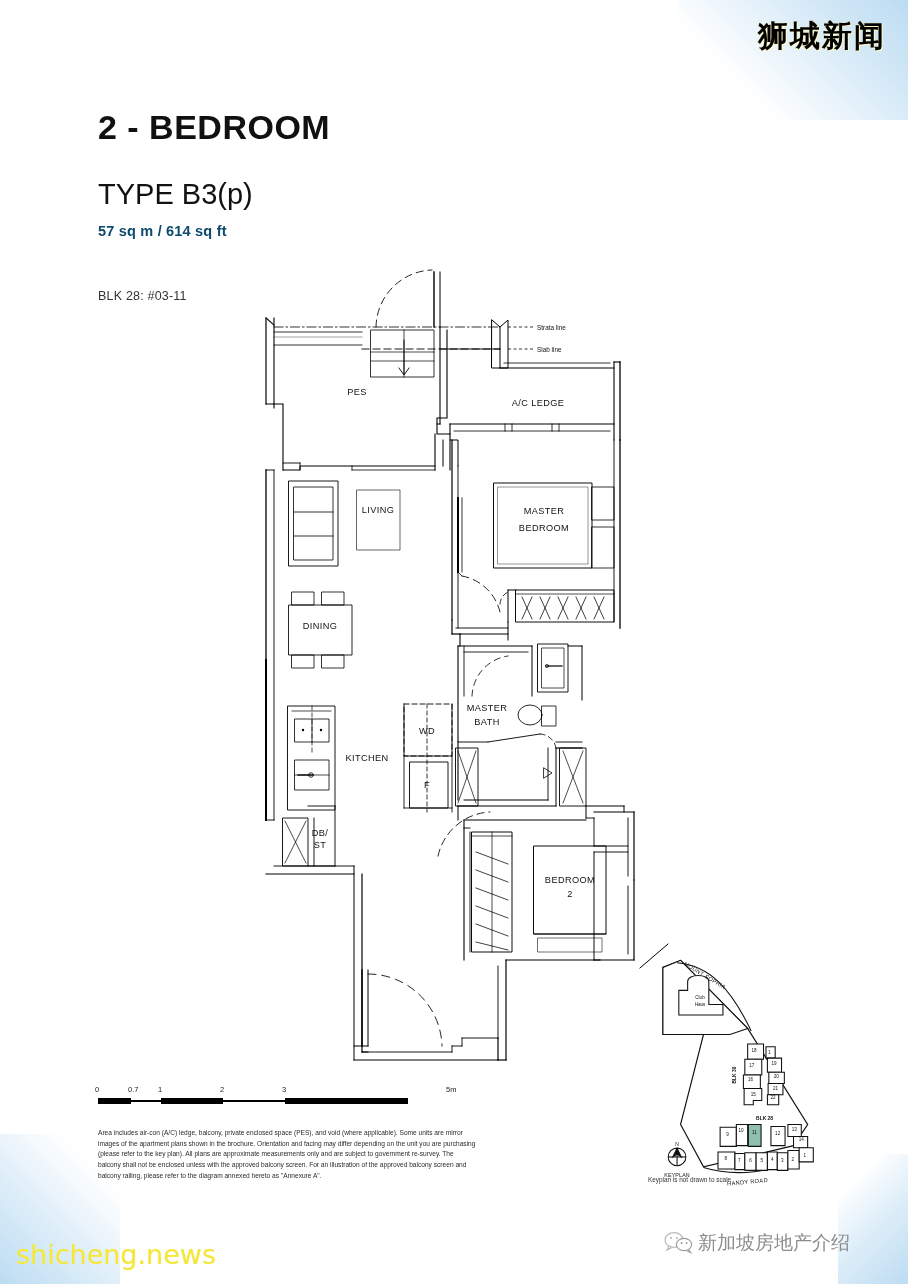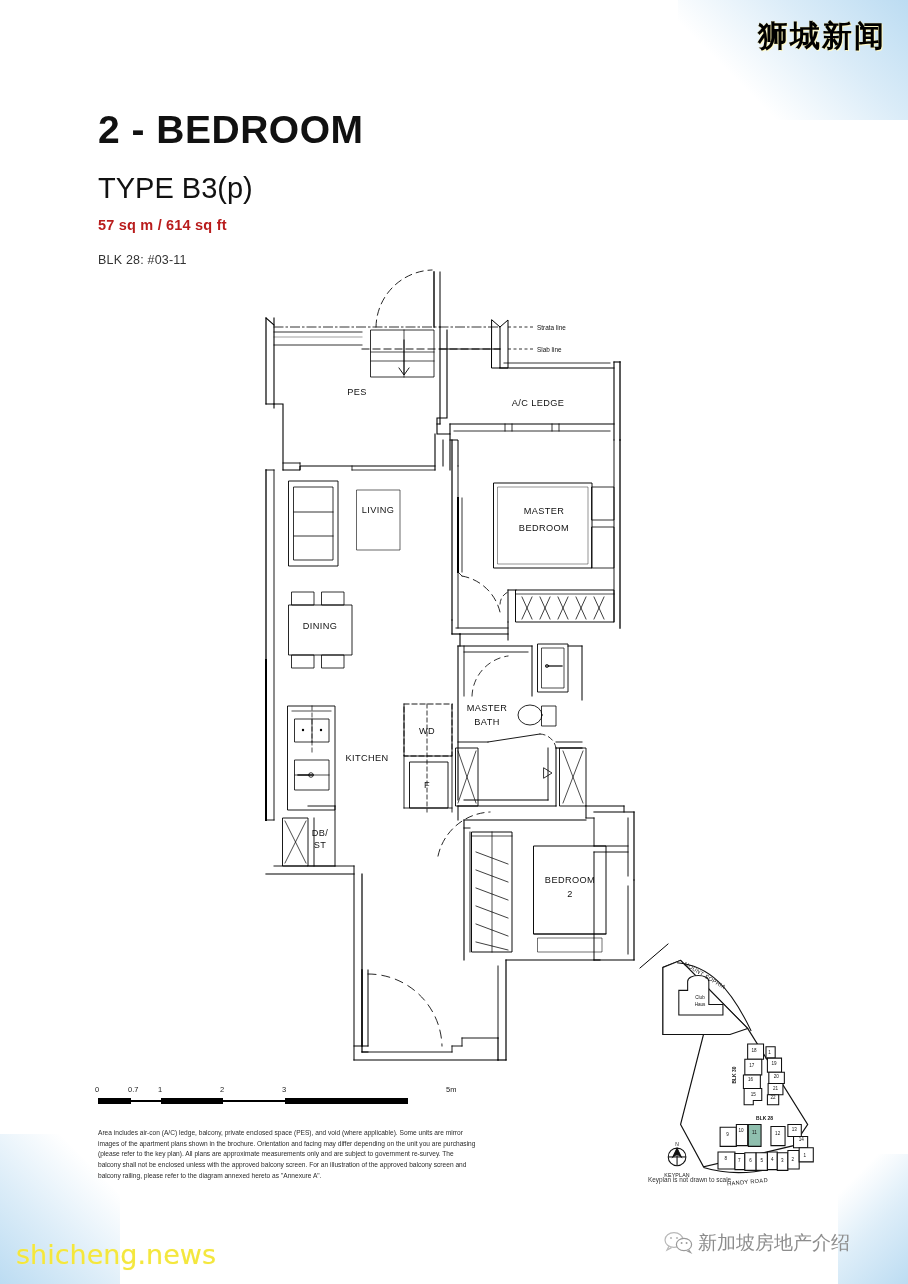--- a/index.html
+++ b/index.html
@@ -50,24 +50,24 @@
     position:absolute;right:58px;bottom:28px;
     display:flex;align-items:center;gap:4px;
     color:#8d8d8d;font-size:19px;
     font-family:"DejaVu Sans",sans-serif;
     white-space:nowrap;
   }
   .wechat-ico{display:block;}
 
   
   .hdr{position:absolute;left:98px;top:110px;}
-  .hdr .t1{font-size:39px;font-weight:bold;letter-spacing:.5px;color:#111;line-height:1;}
-  .hdr .t2{font-size:29px;font-weight:normal;color:#111;margin-top:25px;line-height:1;}
-  .hdr .t3{font-size:14.5px;font-weight:bold;color:#b91c1c;margin-top:14px;letter-spacing:.2px;}
-  .hdr .t4{font-size:12.5px;color:#333;margin-top:20px;letter-spacing:.2px;}
+  .hdr .t1{font-size:34px;font-weight:bold;letter-spacing:.5px;color:#111;line-height:1;}
+  .hdr .t2{font-size:29px;font-weight:normal;color:#111;margin-top:36px;line-height:1;}
+  .hdr .t3{font-size:14.5px;font-weight:bold;color:#0c4a6e;margin-top:14px;letter-spacing:.2px;}
+  .hdr .t4{font-size:12.5px;color:#333;margin-top:50px;letter-spacing:.2px;}
 
   
   .plan{position:absolute;left:0;top:0;width:908px;height:1272px;}
   .plan svg{display:block;}
 
   
   .scale{position:absolute;left:98px;top:1085px;width:320px;height:32px;}
   .scale .lbl{position:absolute;font-size:7.5px;color:#222;top:0;}
   .scale .bar{position:absolute;top:13px;left:0;height:6px;width:310px;}
   .scale .seg{position:absolute;height:6px;background:#000;}

